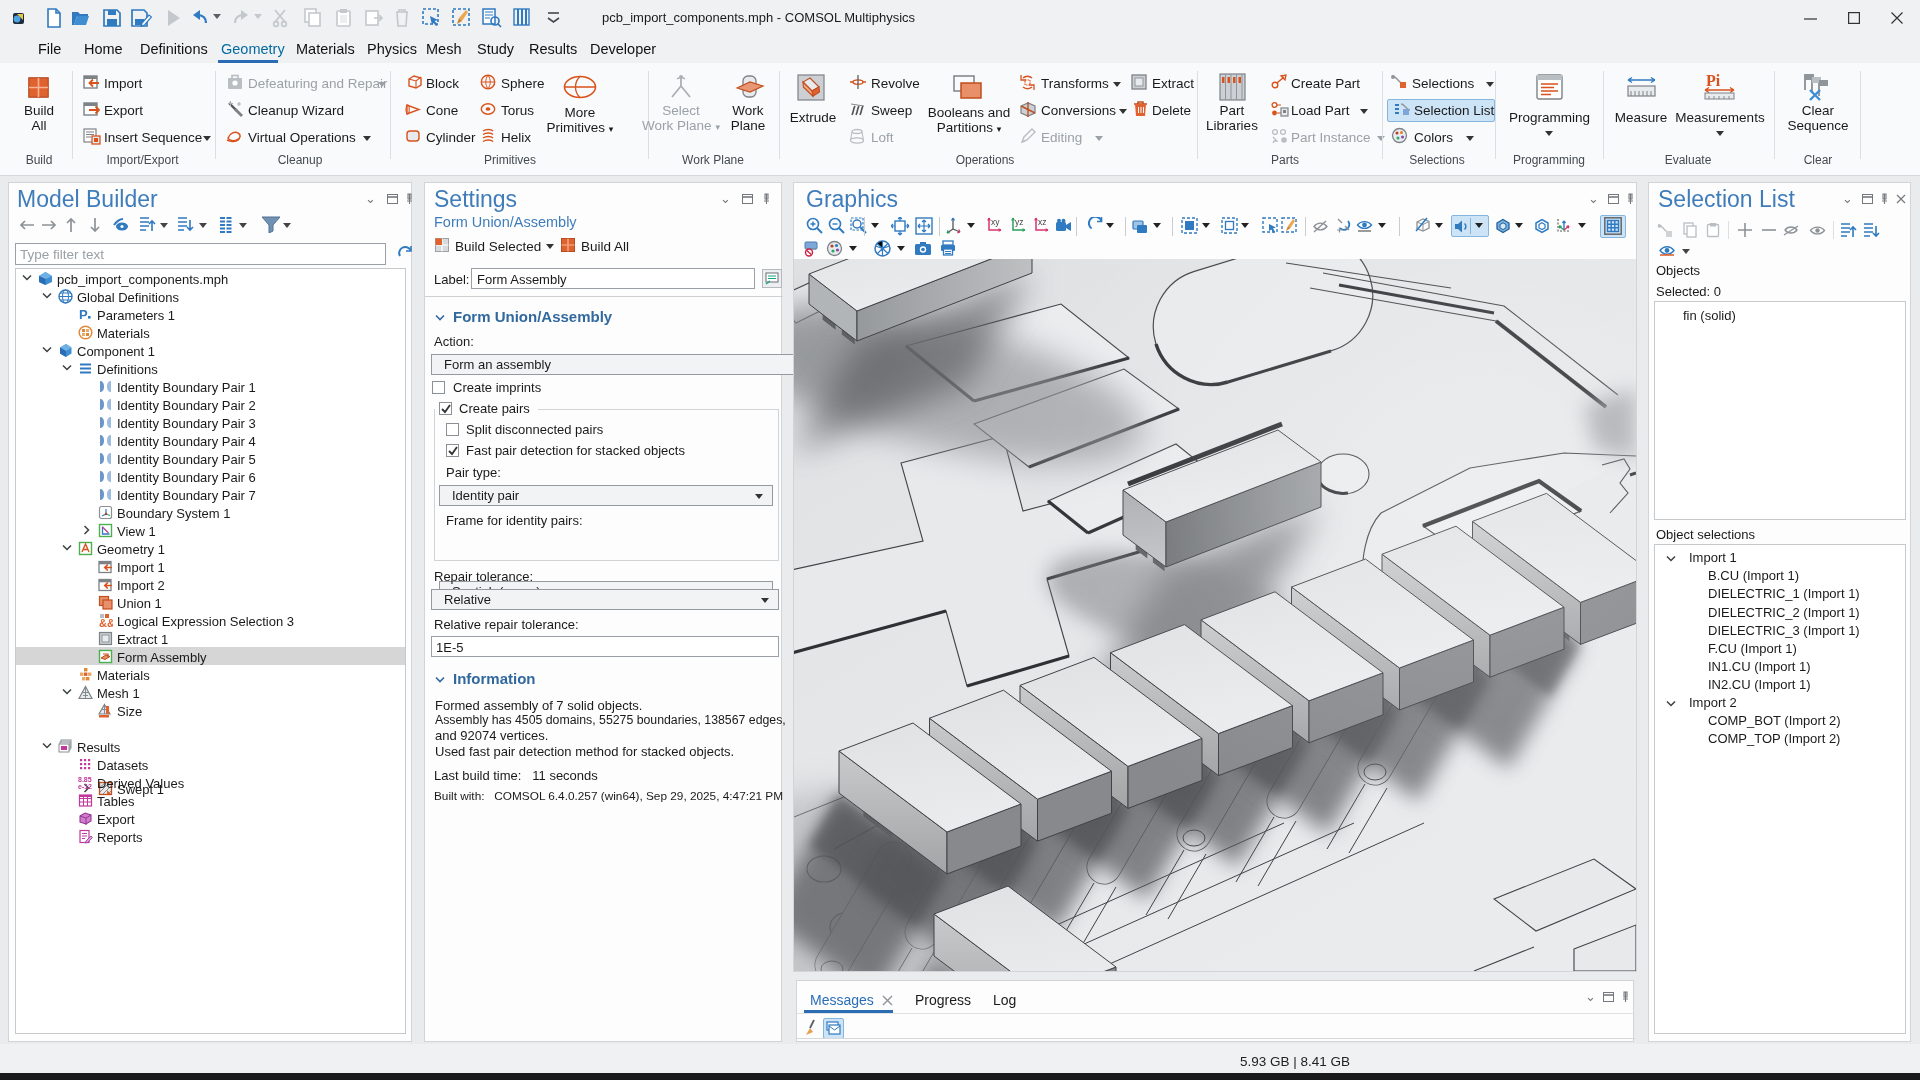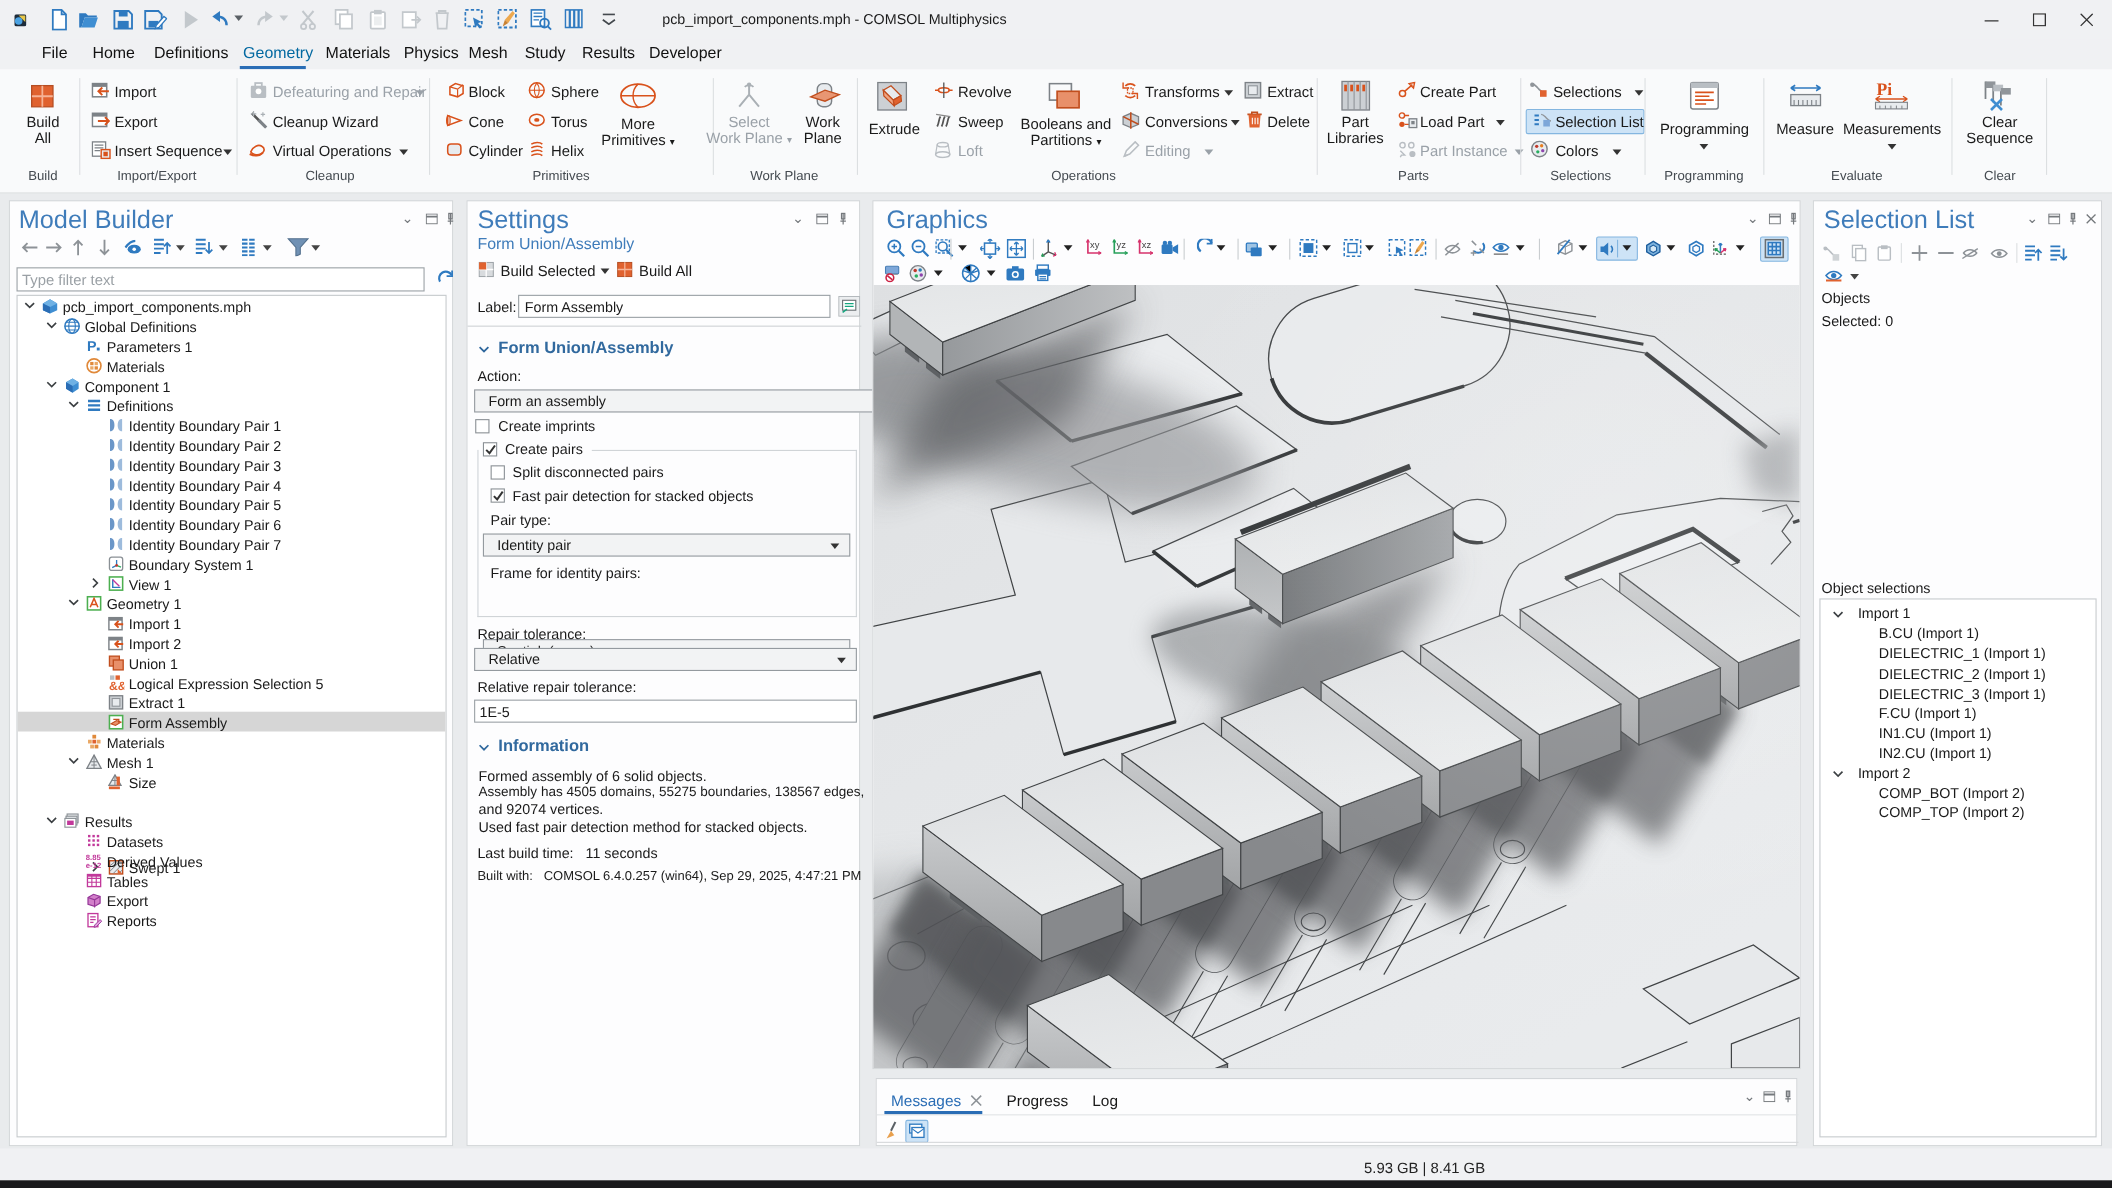--- a/index.html
+++ b/index.html
@@ -616,21 +616,21 @@
           <rect x="5" y="5" width="9" height="9" fill="#e8906a" stroke="#c14e1e" stroke-width="1.2"></rect>
         </svg>
         <span style="position:absolute;left:101px;top:2px;">Union 1</span>
       </div>
 <div class="treerow" style="top:342px;left:0;width:389px;">
         <svg style="position:absolute;left:82px;top:1.5px;" width="15" height="15">
           <rect x="2" y="1" width="4" height="4" fill="#b9bec3"></rect>
           <rect x="7" y="1" width="4" height="4" fill="#e0622f"></rect>
           <text x="1" y="14" font-size="11" font-weight="bold" fill="#e0622f" font-family="Liberation Sans">&amp;&amp;</text>
         </svg>
-        <span style="position:absolute;left:101px;top:2px;">Logical Expression Selection 5</span>
+        <span style="position:absolute;left:101px;top:2px;">Logical Expression Selection 3</span>
       </div>
 <div class="treerow" style="top:360px;left:0;width:389px;">
         <svg style="position:absolute;left:82px;top:1.5px;" width="15" height="15">
           <rect x="1.5" y="1.5" width="12" height="12" fill="#ccd0d4" stroke="#7d8287" stroke-width="1.2"></rect>
           <rect x="4" y="4" width="7" height="7" fill="#e8ebee" stroke="#90959a" stroke-width="1"></rect>
         </svg>
         <span style="position:absolute;left:101px;top:2px;">Extract 1</span>
       </div>
 <div class="treerow" style="top:378px;left:0;width:389px; background:#d6d6d6;">
         <svg style="position:absolute;left:82px;top:1.5px;" width="15" height="15">
@@ -802,21 +802,21 @@
 <div class="drop" style="left:14px;top:350px;width:334px;margin-top:48px;">Spatial&nbsp; (x, y, z)</div>
 <div class="lbl" style="left:9px;top:386px;">Repair tolerance:</div>
 <div class="drop" style="left:6px;top:406px;width:348px;">Relative</div>
 <div class="lbl" style="left:9px;top:434px;">Relative repair tolerance:</div>
 <div class="abs" style="left:6px;top:453px;width:348px;height:21px;background:#fff;border:1px solid #9aa0a5;"></div>
 <div class="abs" style="left:11px;top:457px;font-size:13px;">1E-5</div>
 <svg class="abs" style="left:10px;top:493px;" width="10" height="8">
       <path d="M1 1.5l4 4 4-4" fill="none" stroke="#31699e" stroke-width="1.6"></path>
     </svg>
 <div class="sech" style="left:28px;top:487px;">Information</div>
-<div class="lbl" style="left:10px;top:515px;">Formed assembly of 6 solid objects.</div>
+<div class="lbl" style="left:10px;top:515px;">Formed assembly of 7 solid objects.</div>
 <div class="lbl" style="left:10px;top:530px;font-size:12.3px;">Assembly has 4505 domains, 55275 boundaries, 138567 edges,</div>
 <div class="lbl" style="left:10px;top:545px;">and 92074 vertices.</div>
 <div class="lbl" style="left:10px;top:561px;">Used fast pair detection method for stacked objects.</div>
 <div class="lbl" style="left:9px;top:585px;">Last build time:&nbsp;&nbsp;&nbsp;11 seconds</div>
 <div class="lbl" style="left:9px;top:606px;font-size:11.8px;">Built with:&nbsp;&nbsp;&nbsp;COMSOL 6.4.0.257 (win64), Sep 29, 2025, 4:47:21 PM</div>
 </div>
 <div id="graphics" class="panel" style="left:793px; top:182px; width:844px; height:790px;">
 <div class="ptitle" style="left:12px;top:3px;">Graphics</div>
 <span class="winctl" style="left:794px;top:8px;">⌄</span>
 <svg class="abs" style="left:814px;top:11px;" width="11" height="10">
@@ -1279,20 +1279,23 @@
       <path d="M13 4v10M10 11l3 3 3-3" fill="none" stroke="#2f7ac0" stroke-width="1.6"></path>
     </svg>
 <svg class="abs" style="left:9px;top:62px;" width="18" height="12">
       <path d="M2 5.5c4-5 10-5 14 0-4 5-10 5-14 0z" fill="none" stroke="#2f7ac0" stroke-width="1.4"></path>
       <circle cx="9" cy="5.5" r="2.4" fill="#2f7ac0"></circle>
       <path d="M2 10h14" stroke="#e0622f" stroke-width="1.6"></path>
     </svg>
 <div class="abs" style="left:33px;top:66px;border-left:4px solid transparent;border-right:4px solid transparent;border-top:5px solid #444;"></div>
 <div class="lbl" style="left:7px;top:80px;">Objects</div>
 <div class="lbl" style="left:7px;top:101px;">Selected: 0</div>
+<div class="abs" style="left:5px;top:118px;width:252px;height:219px;background:#fff;border:1px solid #c6cacd;">
+  <div class="lbl" style="left:28px;top:6px;">fin (solid)</div>
+</div>
 <div class="lbl" style="left:7px;top:344px;">Object selections</div>
 <div class="abs" style="left:5px;top:361px;width:252px;height:490px;background:#fff;border:1px solid #c6cacd;">
   <svg style="position:absolute;left:11px;top:10px;" width="10" height="8">
         <path d="M1 1.5l4 4 4-4" fill="none" stroke="#3c4043" stroke-width="1.5"></path>
       </svg>
   <div class="lbl" style="left:34px;top:5px;">Import 1</div>
   <div class="lbl" style="left:53px;top:23px;">B.CU (Import 1)</div>
   <div class="lbl" style="left:53px;top:41px;">DIELECTRIC_1 (Import 1)</div>
   <div class="lbl" style="left:53px;top:60px;">DIELECTRIC_2 (Import 1)</div>
   <div class="lbl" style="left:53px;top:78px;">DIELECTRIC_3 (Import 1)</div>

